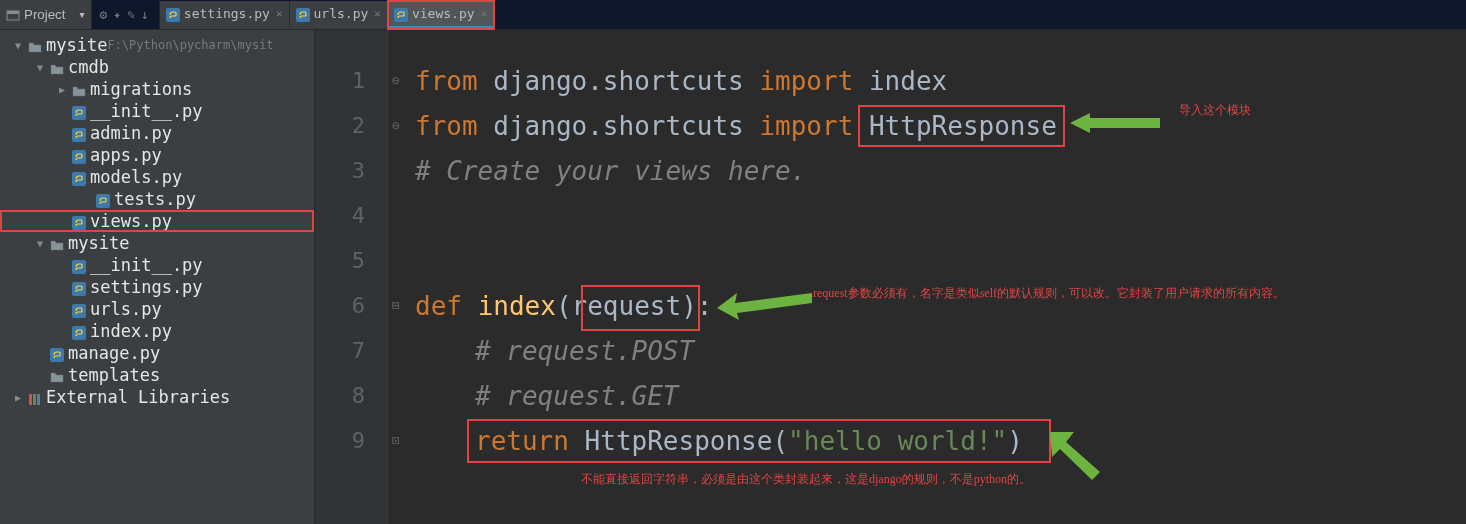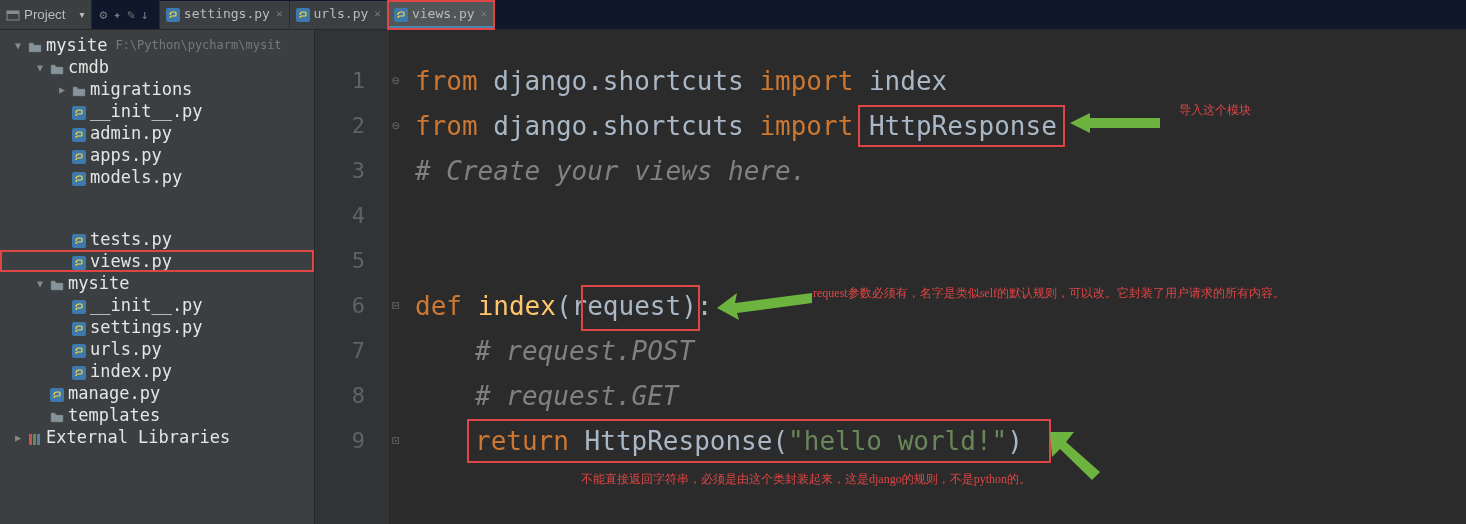--- a/index.html
+++ b/index.html
@@ -17,21 +17,21 @@
 .tab .pic{width:14px;height:14px;margin-right:4px}
 .tab .x{margin-left:6px;color:#7a7a7a;cursor:pointer;font-size:11px}
 .body{flex:1;display:flex;overflow:hidden}
 .side{width:315px;background:#3c3f41;border-right:1px solid #282828;overflow-y:auto}
 .tree{padding:4px 0}
 .node{display:flex;align-items:center;height:22px;white-space:nowrap;cursor:pointer}
 .node.hl{outline:2px solid #e04545;outline-offset:-2px}
 .arw{width:12px;display:inline-block;text-align:center;color:#8a8a8a;font-size:10px}
 .fic{width:14px;height:14px;margin:0 4px;display:inline-block}
 .node .lbl{color:#e5e5e5;font-size:17px}
-.node .pth{color:#787878;font-size:12px;margin-left:8px}
+.node .pth{color:#787878;font-size:12px;margin-left:0}
 .editor{flex:1;position:relative;background:#2b2b2b;overflow:hidden}
 .gut{position:absolute;left:0;top:0;width:75px;height:100%;background:#313335;border-right:1px solid #282828}
 .ln{position:absolute;display:flex;align-items:center;left:0;height:45px}
 .ln .num{width:50px;text-align:right;color:#606366;font-size:22px}
 .ln .fold{position:absolute;left:77px;width:16px;color:#606366;font-size:13px}
 .ln .code{position:absolute;left:100px;font-size:26px;letter-spacing:0;white-space:nowrap}
 .kw{color:#cc7832}
 .com{color:#808080;font-style:italic}
 .str{color:#6a8759}
 .par{color:#a9b7c6}
@@ -138,21 +138,21 @@
             <span class="lbl">apps.py</span>
           </div>
           <div class="node" style="padding-left: 56px;">
             <span class="arw"></span>
             <span class="fic"><svg class="pyic" width="14" height="14">
                 <rect width="14" height="14" rx="2" fill="#3d7aab"></rect>
                 <path d="M4 7 Q4 4 7 4 L9 4 Q10 4 10 5 L10 7 Q10 8 9 8 L6 8 Q4 8 4 10" stroke="#ffd43b" stroke-width="1.2" fill="none"></path>
               </svg></span>
             <span class="lbl">models.py</span>
           </div>
-          <div class="node" style="padding-left: 56px; margin-top: 40px;">
+          <div class="node" style="padding-left: 80px;">
             <span class="arw"></span>
             <span class="fic"><svg class="pyic" width="14" height="14">
                 <rect width="14" height="14" rx="2" fill="#3d7aab"></rect>
                 <path d="M4 7 Q4 4 7 4 L9 4 Q10 4 10 5 L10 7 Q10 8 9 8 L6 8 Q4 8 4 10" stroke="#ffd43b" stroke-width="1.2" fill="none"></path>
               </svg></span>
             <span class="lbl">tests.py</span>
           </div>
           <div class="node hl" style="padding-left: 56px;">
             <span class="arw"></span>
             <span class="fic"><svg class="pyic" width="14" height="14">

